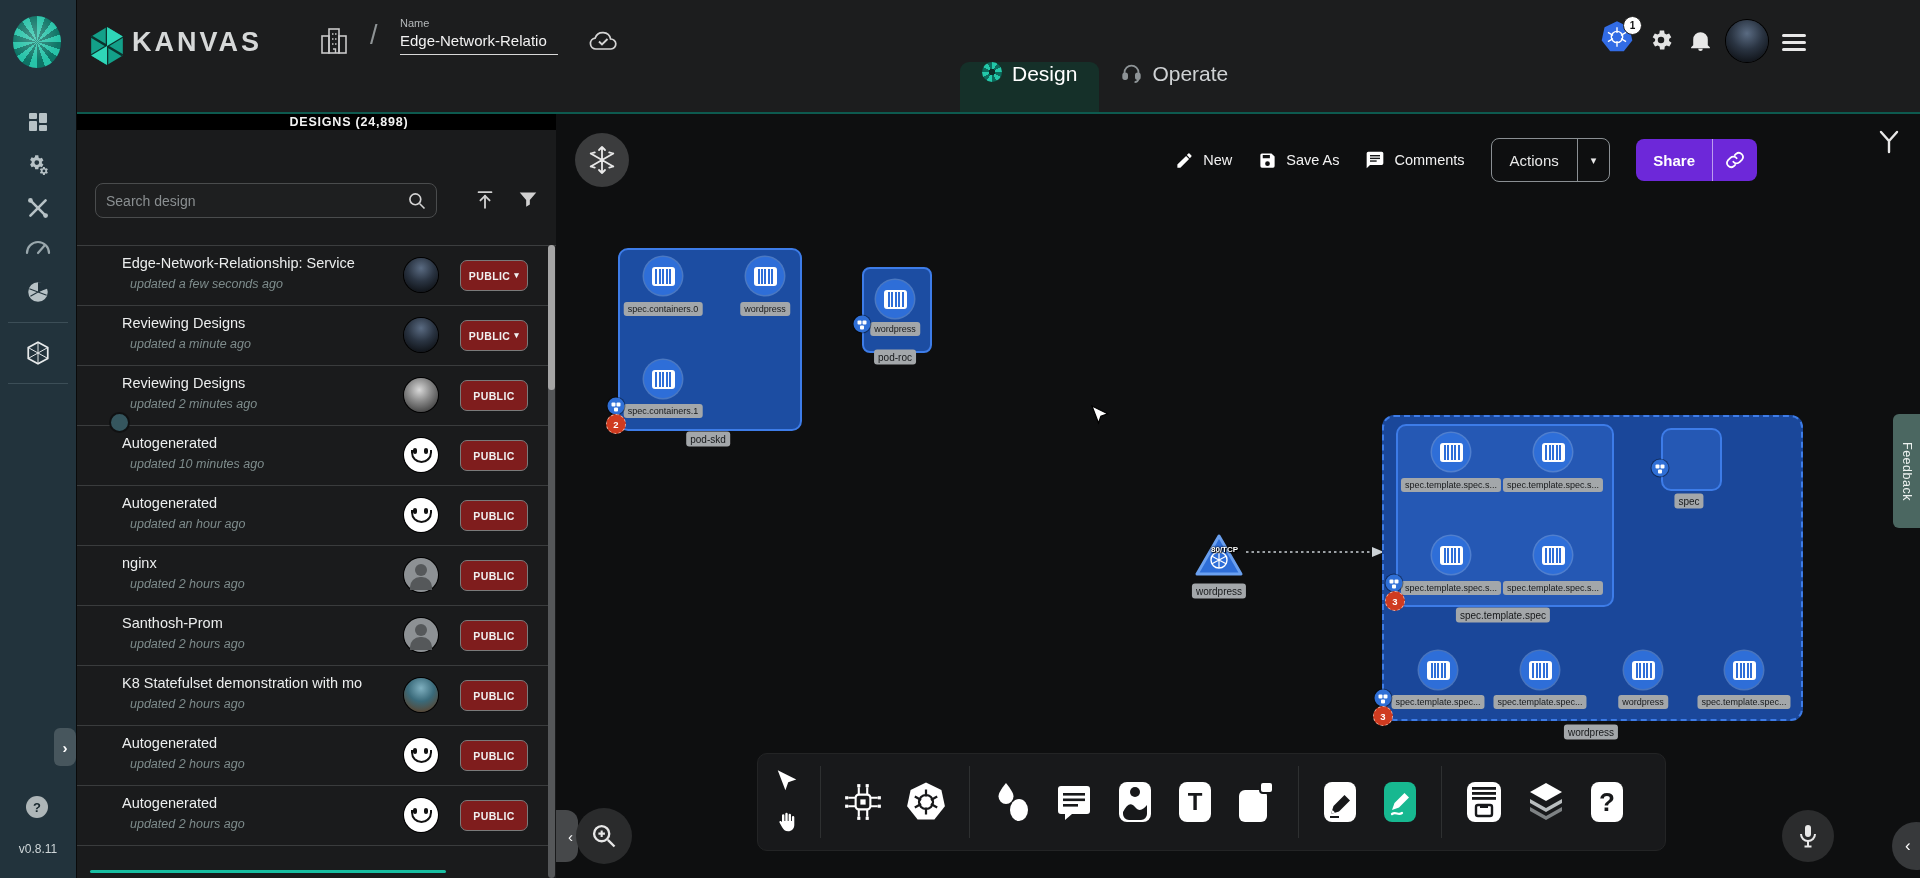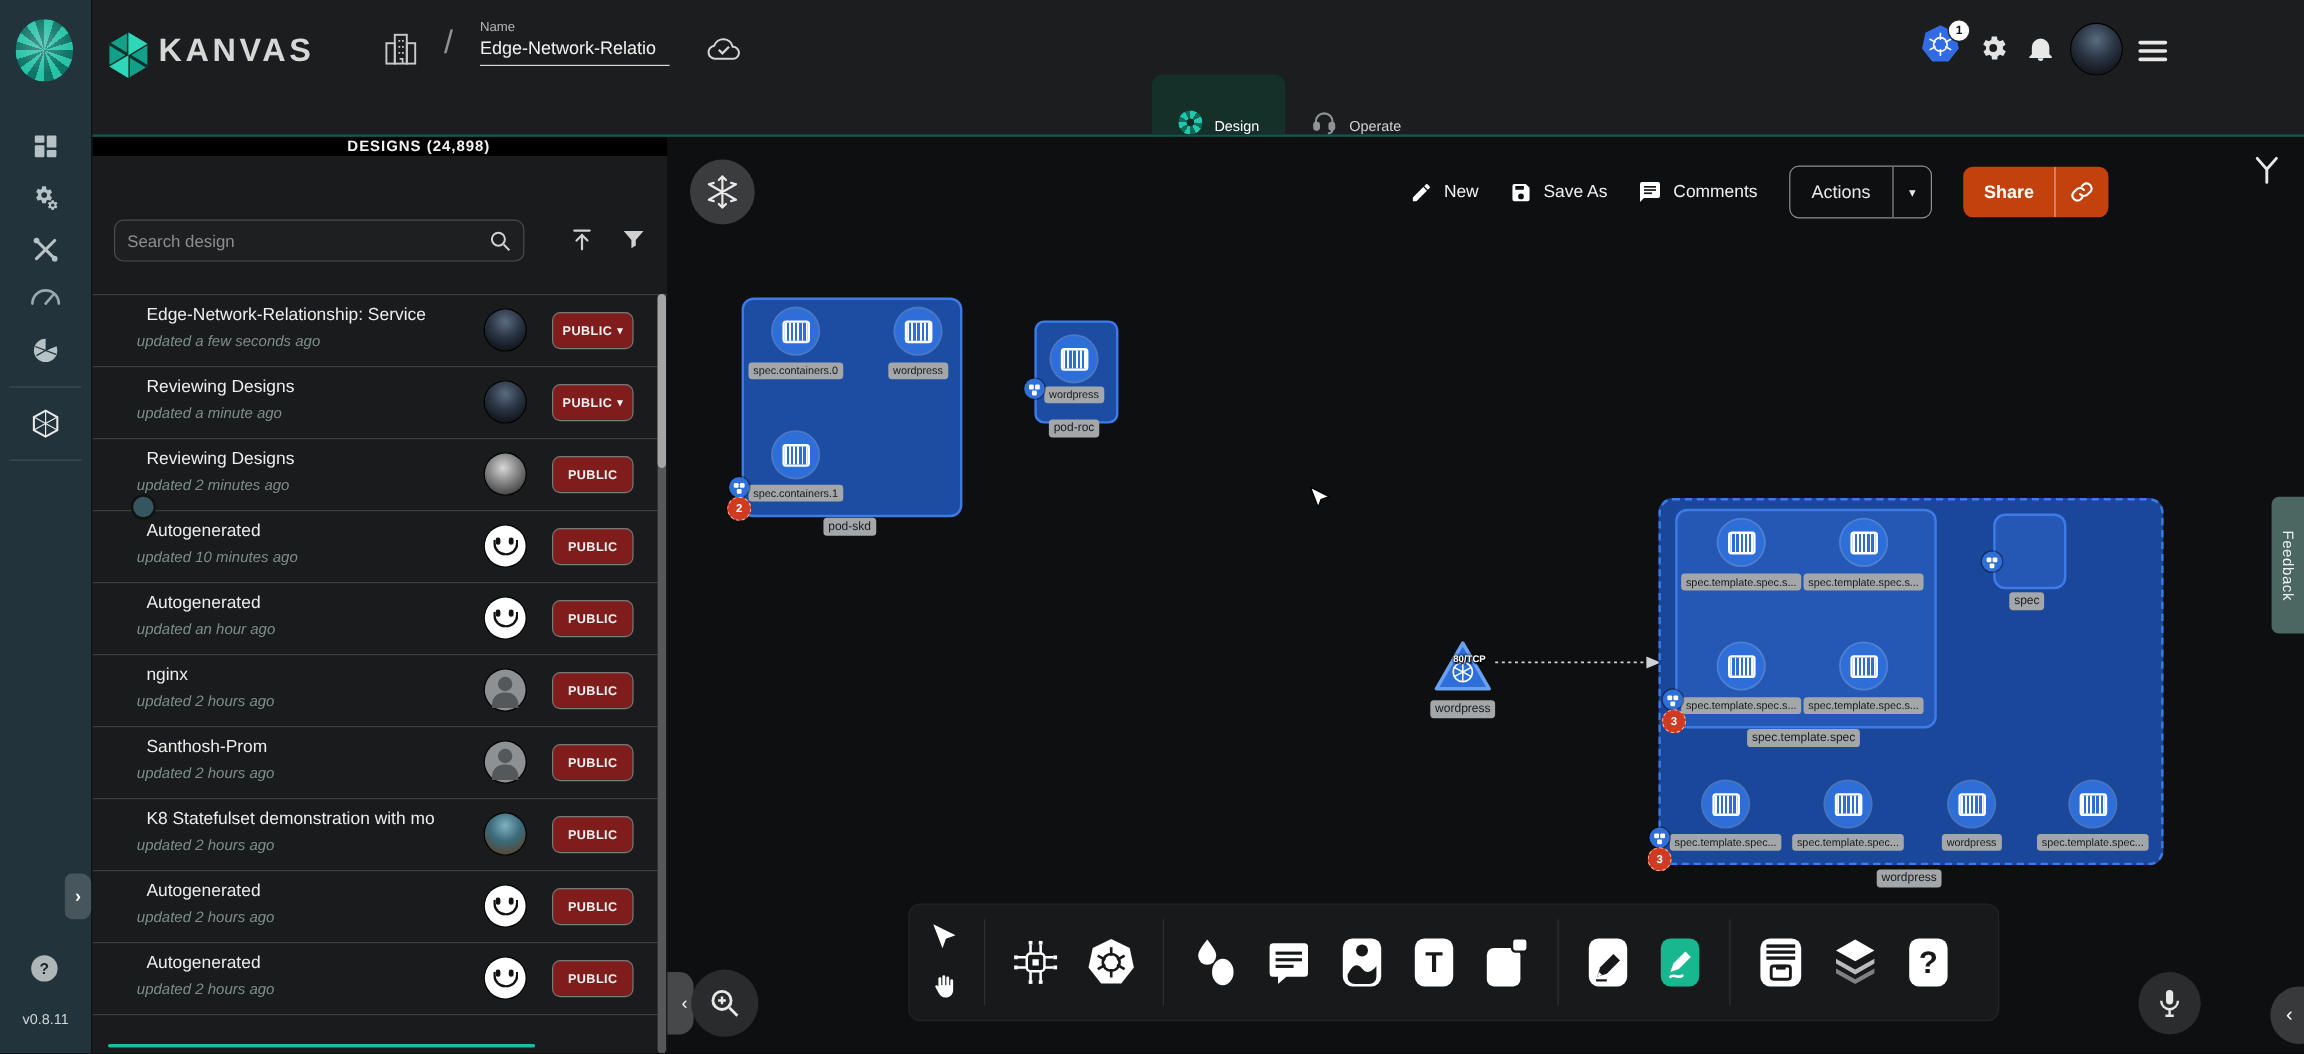--- a/index.html
+++ b/index.html
@@ -30,42 +30,42 @@
   .hdr-cloud{position:absolute;left:512px;top:30px;}
   .k8s-ctx{position:absolute;left:1524px;top:20px;width:42px;height:38px;cursor:pointer;}
   .k8s-badge{position:absolute;right:0;top:-4px;width:17px;height:17px;border-radius:50%;background:#fff;color:#111;
     font-size:10px;font-weight:bold;display:flex;align-items:center;justify-content:center;border:1px solid #222;}
   .hdr-ic{position:absolute;top:27px;cursor:pointer;}
   .hdr-avatar{position:absolute;left:1650px;top:20px;width:42px;height:42px;border-radius:50%;cursor:pointer;
     background:radial-gradient(circle at 50% 32%, #5a6b82 0%, #2a3442 45%, #12161c 80%);box-shadow:0 0 0 1px #000;}
   .burger{position:absolute;left:1706px;top:34px;width:24px;cursor:pointer;}
   .burger div{height:3px;background:#e8e8e8;border-radius:2px;margin-bottom:4px;}
   .tabs{position:absolute;left:884px;bottom:0;display:flex;align-items:flex-end;}
-  .tab{height:50px;display:flex;align-items:flex-end;gap:10px;padding:0 22px;font-size:12px;color:#cfd2d4;
+  .tab{height:50px;display:flex;align-items:flex-start;gap:10px;padding:0 22px;font-size:21px;color:#cfd2d4;
     border-radius:9px 9px 0 0;cursor:pointer;}
   .tab.active{background:#153029;color:#ffffff;}
   .swirl{width:20px;height:20px;border-radius:50%;
     background:radial-gradient(circle at 50% 50%, #0e2c27 0 3px, transparent 3.5px),
                repeating-conic-gradient(#23c7a9 0 32deg,#0c6b5c 32deg 60deg);}
   
   .panel{position:absolute;left:76px;top:112px;width:480px;bottom:0;background:#1a1b1c;z-index:20;overflow:hidden;}
   .panel-title{position:absolute;left:0;top:2px;width:100%;height:16px;background:#000;display:flex;align-items:center;justify-content:center;
     font-size:12.5px;letter-spacing:.8px;color:#f2f2f2;font-weight:700;padding-left:33px;}
   .searchbox{position:absolute;left:19px;top:71px;width:340px;height:33px;border:1.5px solid #4a4c4d;border-radius:8px;
     display:flex;align-items:center;background:#1e1f20;}
   .searchbox input{flex:1;background:transparent;border:none;outline:none;color:#e8e8e8;font-size:14px;padding:0 10px;
     font-family:"Liberation Sans",sans-serif;}
   .searchbox input::placeholder{color:#8a8f91;}
   .pic{position:absolute;top:76px;cursor:pointer;}
   .list-divider-top{position:absolute;left:0;top:133px;width:100%;height:1px;background:#3c3e3f;}
   .rows{position:absolute;left:0;top:134px;width:472px;}
   .row{position:relative;height:59px;border-bottom:1px solid #3a3c3d;cursor:pointer;text-align:center;}
   .row-title{position:absolute;left:46px;top:9px;font-size:14.5px;color:#eceeee;font-weight:500;white-space:nowrap;
     max-width:268px;overflow:hidden;}
-  .row-sub{position:absolute;left:38px;top:31px;font-size:12.5px;font-style:italic;color:#7e8c8c;}
+  .row-sub{position:absolute;left:54px;top:31px;font-size:12.5px;font-style:italic;color:#7e8c8c;}
   .avatar{position:absolute;left:328px;top:12px;width:34px;height:34px;border-radius:50%;box-shadow:0 0 0 1px #000;}
   .av-vader{background:radial-gradient(circle at 50% 30%, #5a6b82 0%, #2a3442 45%, #12161c 80%);}
   .av-gray{background:radial-gradient(circle at 45% 35%, #d8d8d8 0%, #8a8a8a 40%, #3a3a3a 85%);}
   .av-photo{background:radial-gradient(circle at 50% 30%, #7fb0c0 0%, #3a6a7a 45%, #5a4632 85%);}
   .av-person{background:#8d9194;}
   .av-person::before{content:'';position:absolute;left:11px;top:6px;width:12px;height:12px;border-radius:50%;background:#55585a;}
   .av-person::after{content:'';position:absolute;left:6px;top:19px;width:22px;height:13px;border-radius:10px 10px 0 0;background:#55585a;}
   .av-smiley{background:#fff;}
   .av-smiley::before{content:'';position:absolute;left:9px;top:10px;width:4px;height:6px;border-radius:2px;background:#111;box-shadow:11px 0 0 #111;}
   .av-smiley::after{content:'';position:absolute;left:7px;top:12px;width:17px;height:11px;border:2px solid #111;border-top:none;border-radius:0 0 12px 12px;}
@@ -79,21 +79,21 @@
   
   .canvas{position:absolute;left:556px;top:112px;right:0;bottom:0;background:#0e0f10;overflow:hidden;z-index:10;}
   .snowflake-btn{position:absolute;left:19px;top:21px;width:54px;height:54px;border-radius:50%;background:#3b3c3d;
     display:flex;align-items:center;justify-content:center;cursor:pointer;}
   .actions-row{position:absolute;top:26px;right:163px;display:flex;align-items:center;gap:26px;height:44px;}
   .act{display:flex;align-items:center;gap:9px;font-size:14.5px;color:#f2f2f2;cursor:pointer;}
   .actions-btn{display:flex;align-items:center;height:42px;border:1px solid #8a8f93;border-radius:8px;overflow:hidden;cursor:pointer;justify-content:center;}
   .actions-btn .lbl{padding:0 18px;font-size:15px;}
   .actions-btn .vsep{width:1px;height:42px;background:#8a8f93;}
   .actions-btn .caret{padding:0 13px;font-size:11px;}
-  .share-btn{display:flex;align-items:center;height:42px;background:#c2410c;border-radius:8px;overflow:hidden;cursor:pointer;}
+  .share-btn{display:flex;align-items:center;height:42px;background:#6d28d9;border-radius:8px;overflow:hidden;cursor:pointer;}
   .share-btn .lbl{padding:0 17px;font-size:15px;font-weight:600;color:#fff;}
   .share-btn .vsep{width:1px;height:42px;background:rgba(255,255,255,.55);}
   .share-btn .icn{padding:0 12px;}
   .y-icon{position:absolute;left:1320px;top:16px;cursor:pointer;}
   
   .bluebox{position:absolute;background:#1c4da2;border:2px solid #3d7ce8;border-radius:10px;cursor:pointer;}
   .bluebox.inner{background:#2558b4;}
   .bluebox.dashed{border-style:dashed;background:#1a479a;}
   .cnt{position:absolute;width:38px;height:38px;border-radius:50%;background:#2e6ed8;transform:translate(-50%,-50%);
     display:flex;align-items:center;justify-content:center;box-shadow:0 0 0 1.5px rgba(160,200,255,.35);cursor:pointer;}

